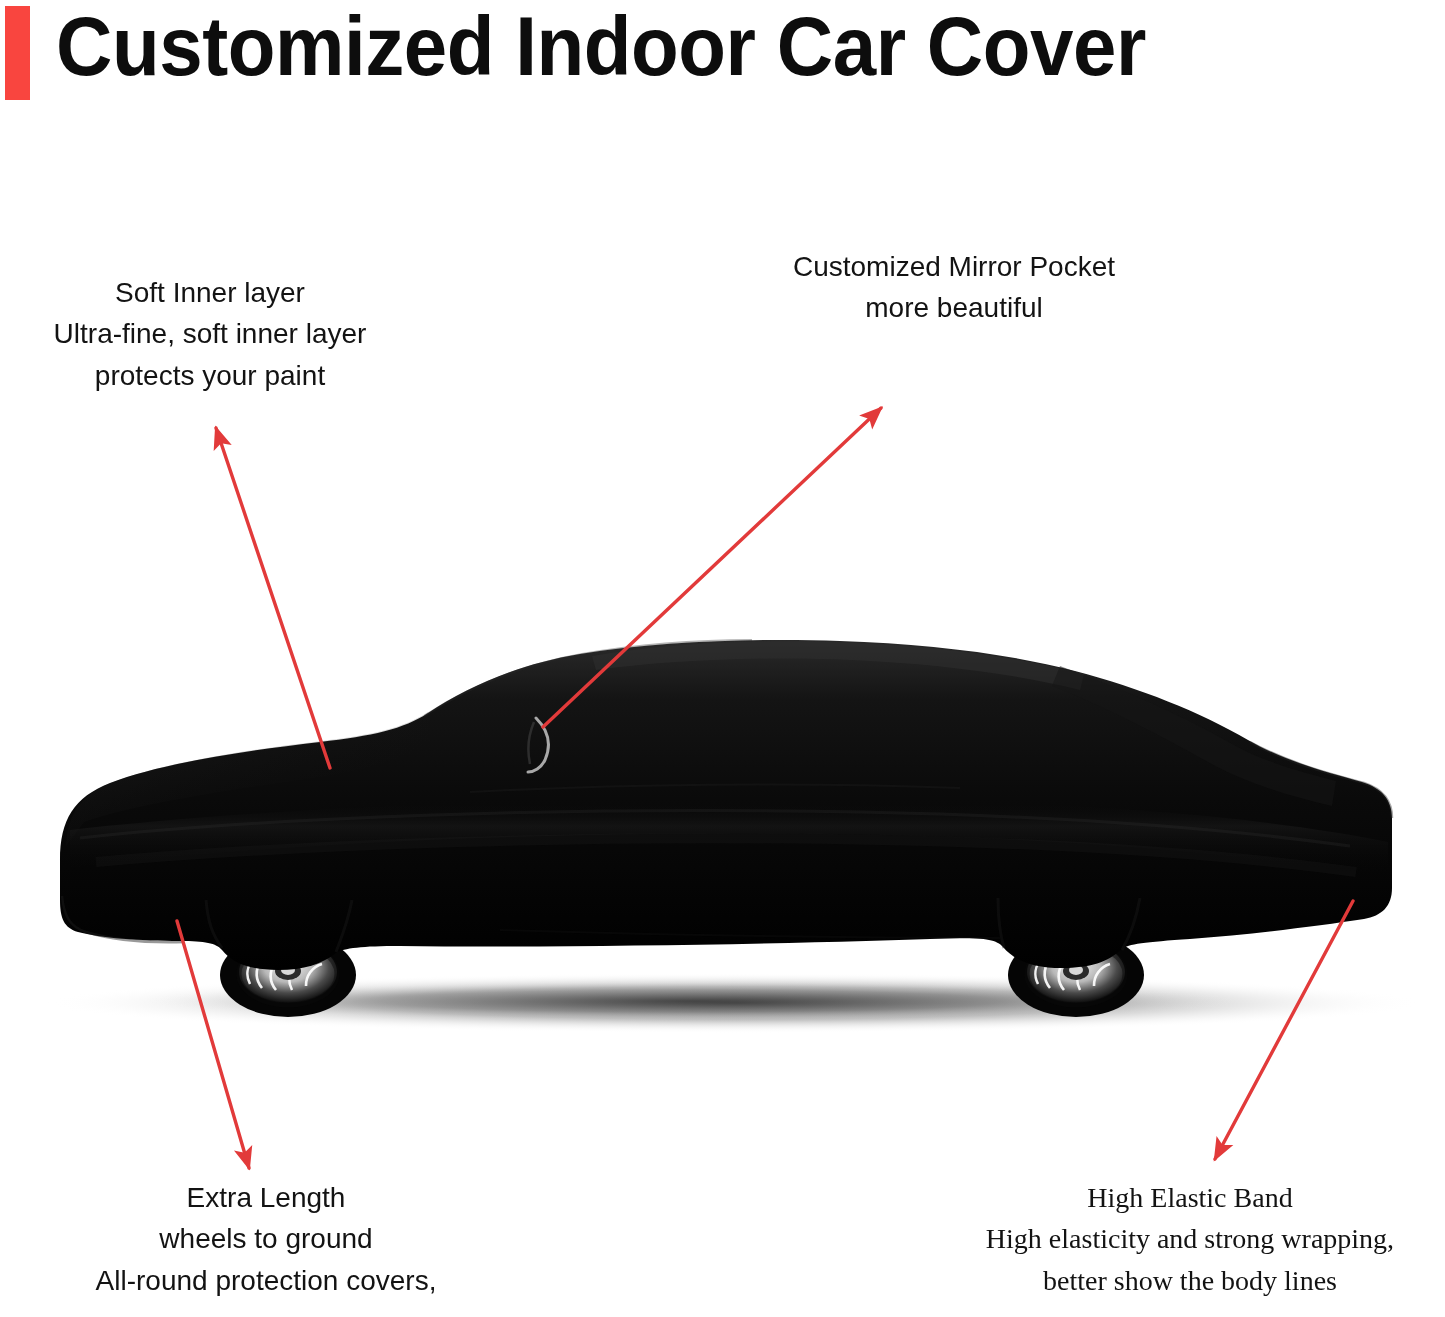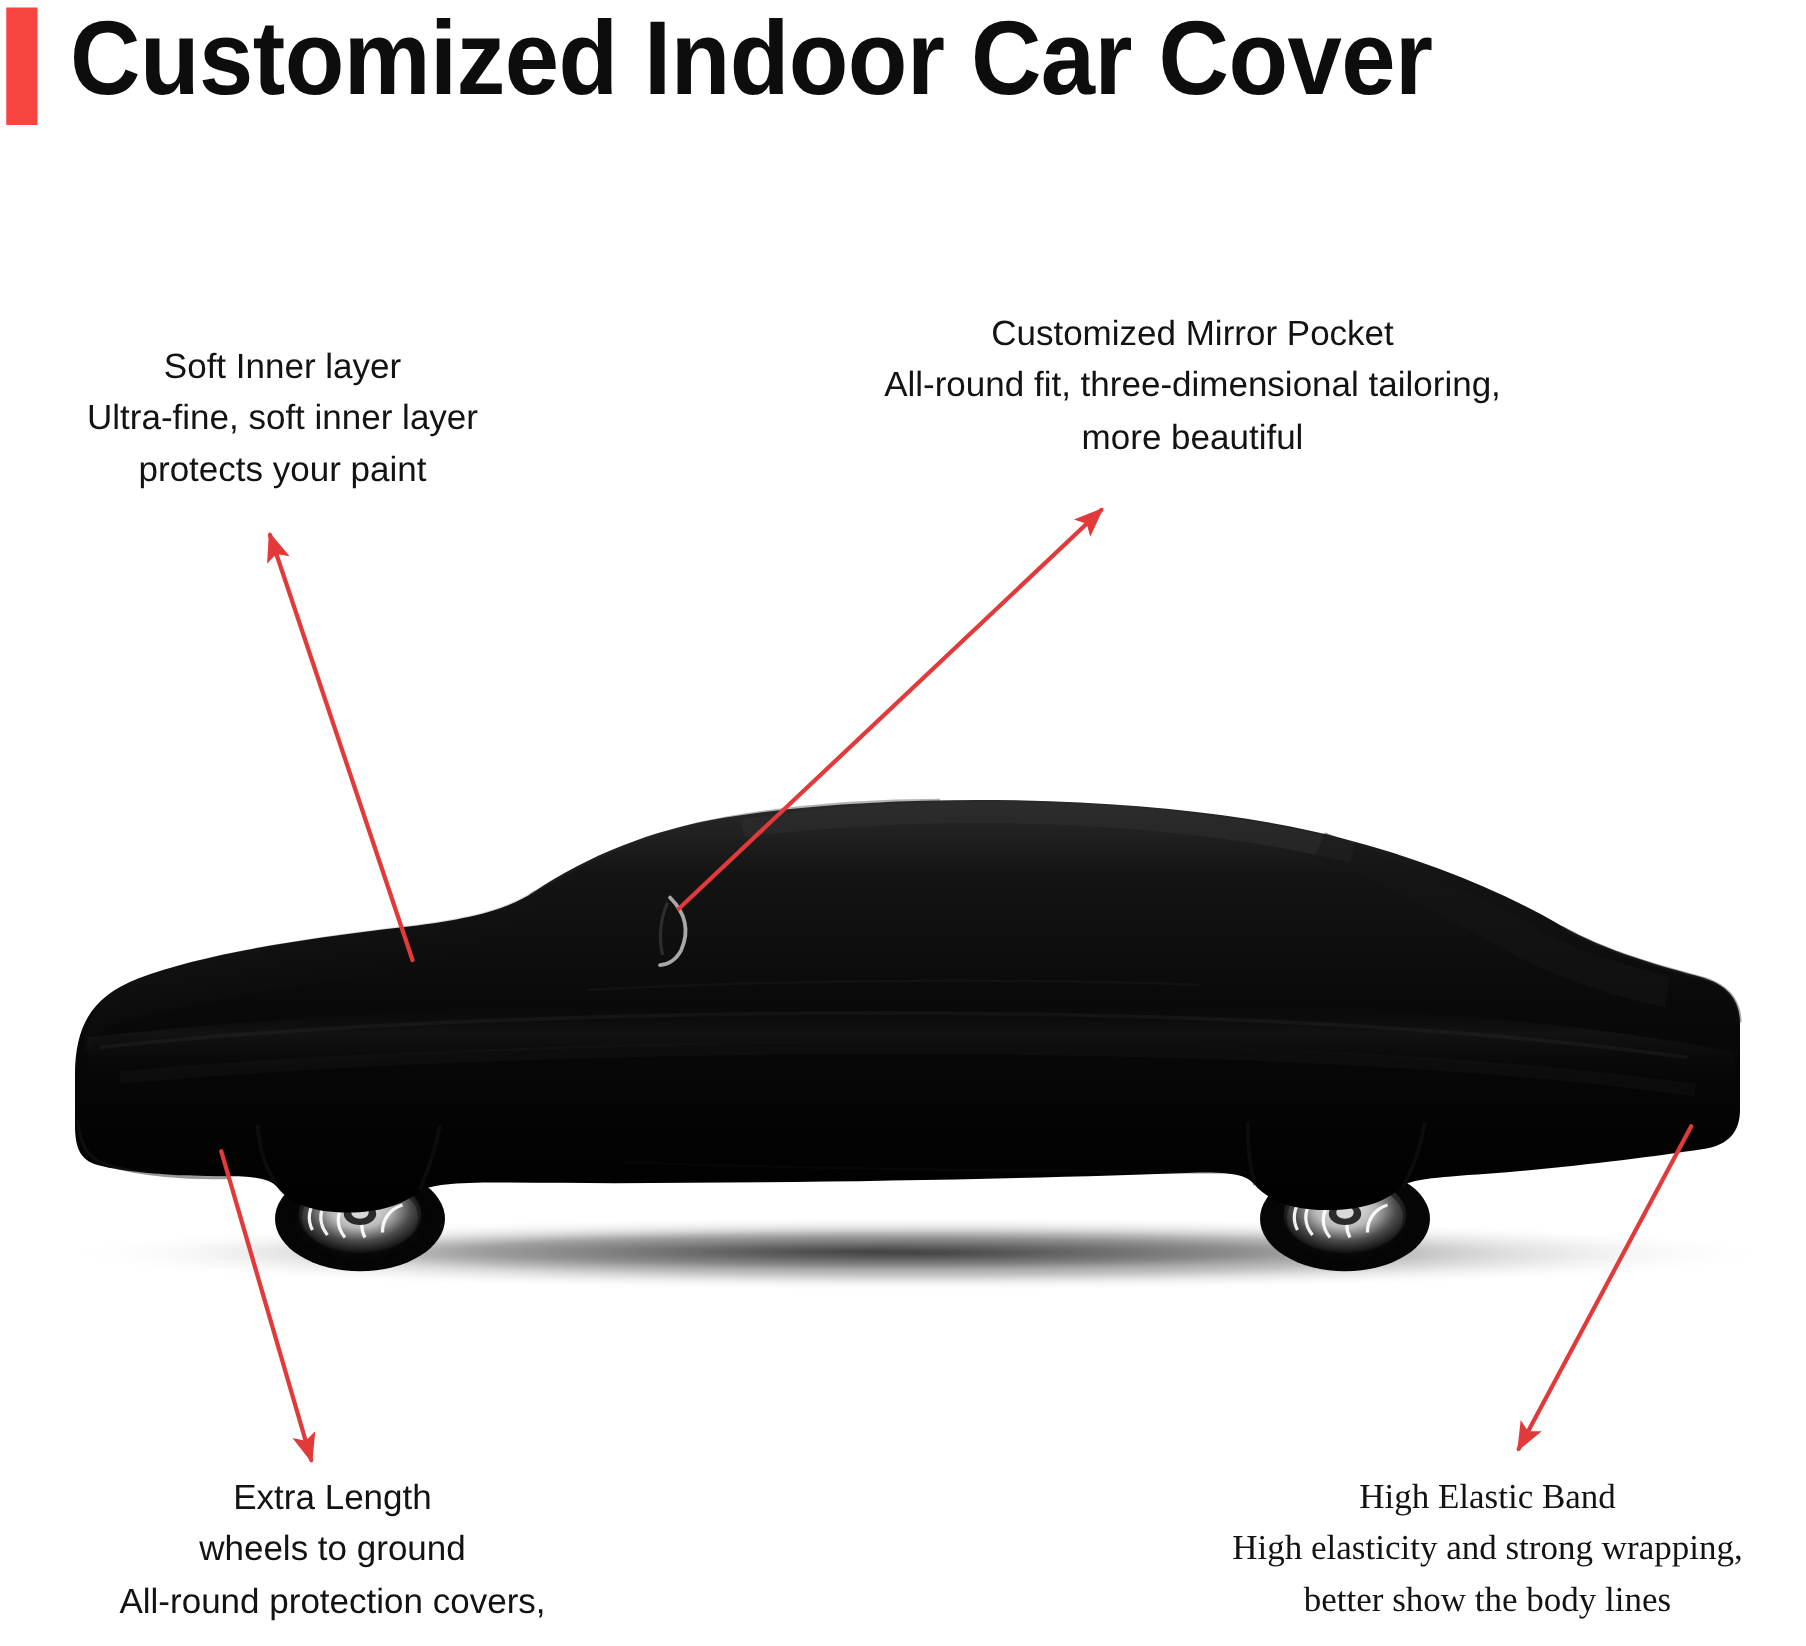--- a/index.html
+++ b/index.html
@@ -68,21 +68,20 @@
   .callout .c-line {
     font-size: 28px;
     font-weight: 400;
     display: block;
   }
 
   .callout-soft-inner {
     left: 0px;
     top: 272px;
     width: 420px;
-    padding-left: 16px;
   }
   .callout-mirror-pocket {
     left: 644px;
     top: 246px;
     width: 620px;
   }
   .callout-extra-length {
     left: 26px;
     top: 1177px;
     width: 480px;
@@ -287,21 +286,20 @@
   </div>
 
   <div class="callout callout-soft-inner">
     <span class="c-title">Soft Inner layer</span>
     <span class="c-line">Ultra-fine, soft inner layer</span>
     <span class="c-line">protects your paint</span>
   </div>
 
   <div class="callout callout-mirror-pocket">
     <span class="c-title">Customized Mirror Pocket</span>
-    <span class="c-line">All-round fit, three-dimensional tailoring,</span>
     <span class="c-line">more beautiful</span>
   </div>
 
   <div class="callout callout-extra-length">
     <span class="c-title">Extra Length</span>
     <span class="c-line">wheels to ground</span>
     <span class="c-line">All-round protection covers,</span>
   </div>
 
   <div class="callout callout-elastic-band">

